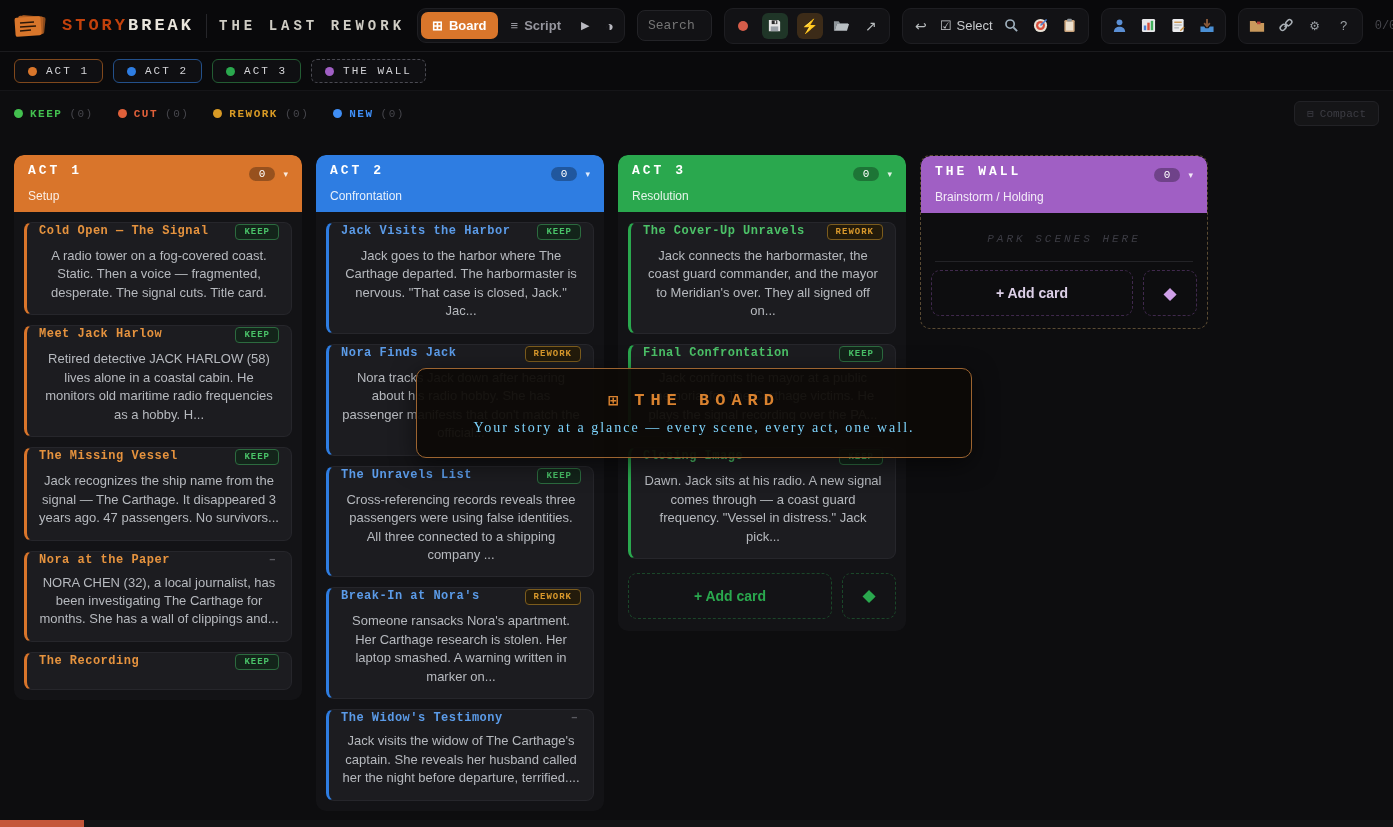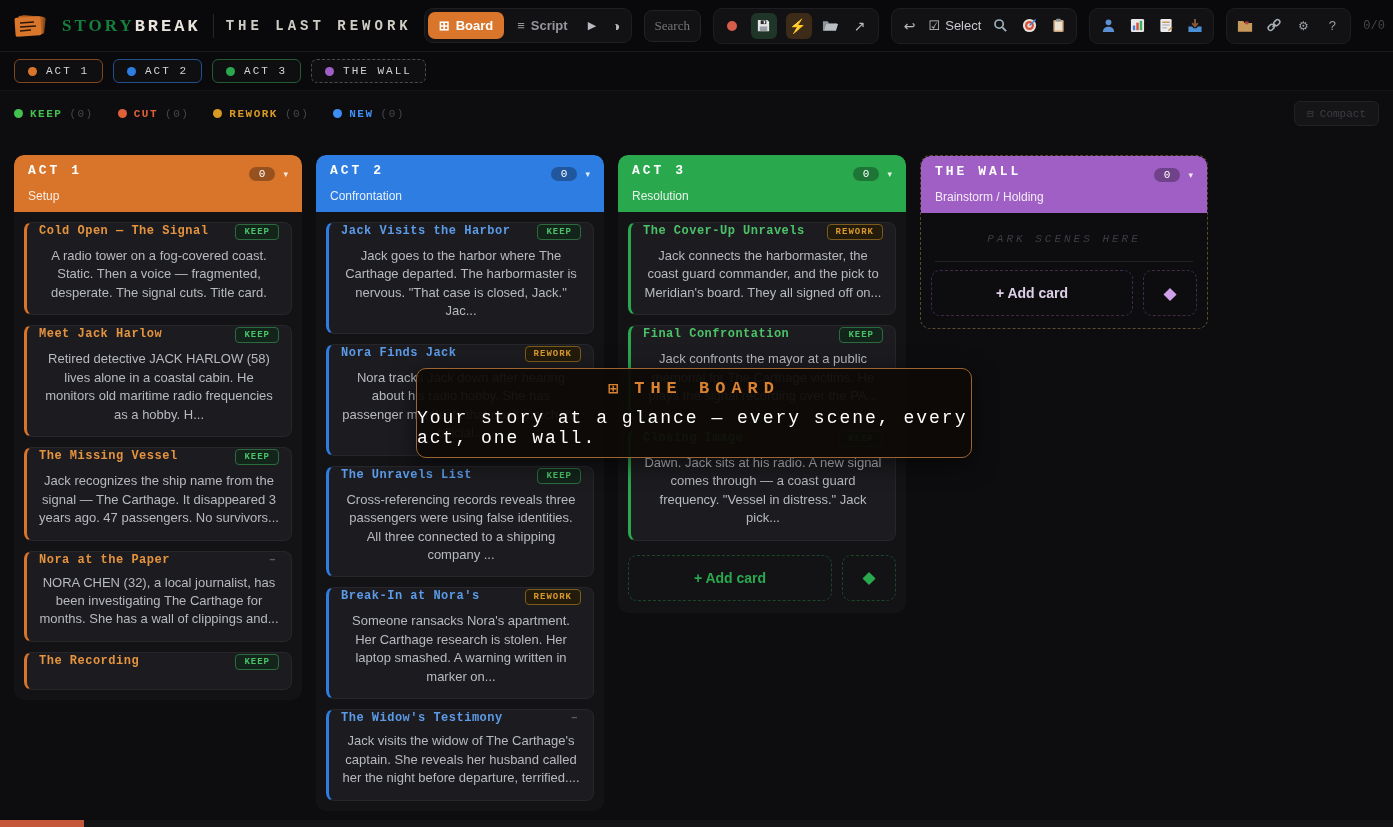--- a/index.html
+++ b/index.html
@@ -12,33 +12,33 @@
   }
 
   
   .topbar {
     height:52px; display:flex; align-items:center; gap:12px;
     padding:0 12px; background:#09090b; border-bottom:1px solid #1b1b1e;
     white-space:nowrap;
   }
   .logo { width:38px; height:30px; flex-shrink:0; }
   .brand { font-family:"Liberation Mono",monospace; font-weight:bold; font-size:17px; letter-spacing:3px; }
-  .brand .b1 { color:#15803d;font-family:Liberation Serif, serif; } .brand .b2 { color:#e9e5dc; }
+  .brand .b1 { color:#c2410c; } .brand .b2 { color:#e9e5dc; }
   .vdiv { width:1px; height:24px; background:#26262a; flex-shrink:0; }
   .project-title { font-family:"Liberation Mono",monospace; font-weight:bold; font-size:14px; letter-spacing:4px; color:#cfccc4; }
 
   .view-toggle { display:flex; align-items:center; background:#121215; border:1px solid #1f1f23; border-radius:9px; padding:3px; gap:2px; }
   .vt-btn { display:flex; align-items:center; gap:6px; padding:6px 11px; border-radius:7px; font-size:13px; font-weight:bold; color:#96969e; cursor:pointer; }
   .vt-btn.active { background:#d9762b; color:#ffffff; }
   .vt-icon-btn { padding:4px 7px; color:#b9b9c0; font-size:11px; cursor:pointer; }
 
   .search-box input {
     background:#121215; border:1px solid #232327; border-radius:8px;
-    color:#9a9aa0; padding:7px 10px; width:57px; font-size:13px; outline:none;
-    font-family:Liberation Serif, serif;
+    color:#9a9aa0; padding:7px 10px; width:75px; font-size:13px; outline:none;
+    font-family:Liberation Mono, monospace;
   }
 
   .icon-group { display:flex; align-items:center; background:#121215; border:1px solid #1e1e22; border-radius:9px; padding:0 8px; gap:9px; height:36px; flex-shrink:0; }
   .ig-btn { display:flex; align-items:center; justify-content:center; width:20px; height:26px; cursor:pointer; font-size:14px; color:#b7bbbd; }
   .ig-btn.wide { width:auto; gap:5px; font-size:13px; color:#c8cacd; }
   .tile { width:26px; height:26px; border-radius:6px; display:flex; align-items:center; justify-content:center; cursor:pointer; }
   .tile.save { background:#1f3527; }
   .tile.flash { background:#3c2b18; color:#e9a13b; font-size:14px; }
   .dot-red { width:10px; height:10px; border-radius:50%; background:#d65d4a; }
 
@@ -110,21 +110,21 @@
   .column.wall .diamond-btn { color:#cfa0e8; }
 
   
   .overlay {
     position:absolute; left:416px; top:368px; width:556px; height:90px;
     background:rgba(13,10,6,0.94); border:1px solid #9c6430; border-radius:10px;
     display:flex; flex-direction:column; align-items:center; justify-content:center; gap:9px;
     z-index:50; box-shadow:0 6px 24px rgba(0,0,0,0.55);
   }
   .overlay-title { font-family:"Liberation Mono",monospace; font-weight:bold; font-size:17px; letter-spacing:6px; color:#d9822f; display:flex; align-items:center; gap:10px; }
-  .overlay-sub { font-family:Liberation Mono, monospace; font-size:18px; letter-spacing:2px; color:#ffffff; }
+  .overlay-sub { font-family:Liberation Serif, serif; font-size:14px; letter-spacing:2px; color:#7dd3fc; }
 
   
   .hscroll { position:absolute; left:0; right:0; bottom:0; height:7px; background:#141416; z-index:60; }
   .hscroll-thumb { width:84px; height:100%; background:#c4563a; cursor:grab; }
 
   svg { display:block; }
 </style>
 </head>
 <body>
 
@@ -437,21 +437,21 @@
         <span class="col-count">0</span>
         <span class="col-caret">▾</span>
       </div>
     </div>
     <div class="cards">
   <article class="card">
     <div class="card-head">
       <span class="card-title">The Cover-Up Unravels</span>
       <span class="badge REWORK">REWORK</span>
     </div>
-    <div class="card-body">Jack connects the harbormaster, the coast guard commander, and the pick to Meridian's board. They all signed off on...</div>
+    <div class="card-body">Jack connects the harbormaster, the coast guard commander, and the mayor to Meridian's over. They all signed off on...</div>
   </article>
 
   <article class="card">
     <div class="card-head">
       <span class="card-title">Final Confrontation</span>
       <span class="badge KEEP">KEEP</span>
     </div>
     <div class="card-body">Jack confronts the mayor at a public memorial for The Carthage victims. He plays the signal recording over the PA...</div>
   </article>
 

